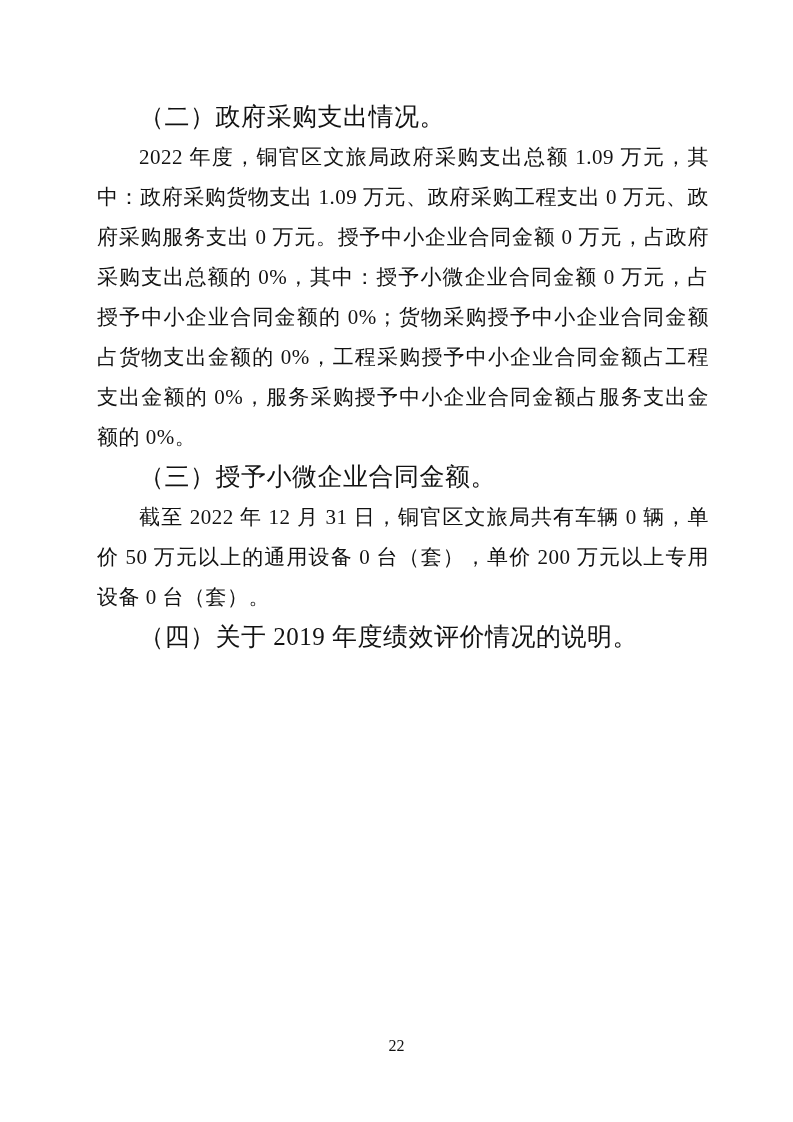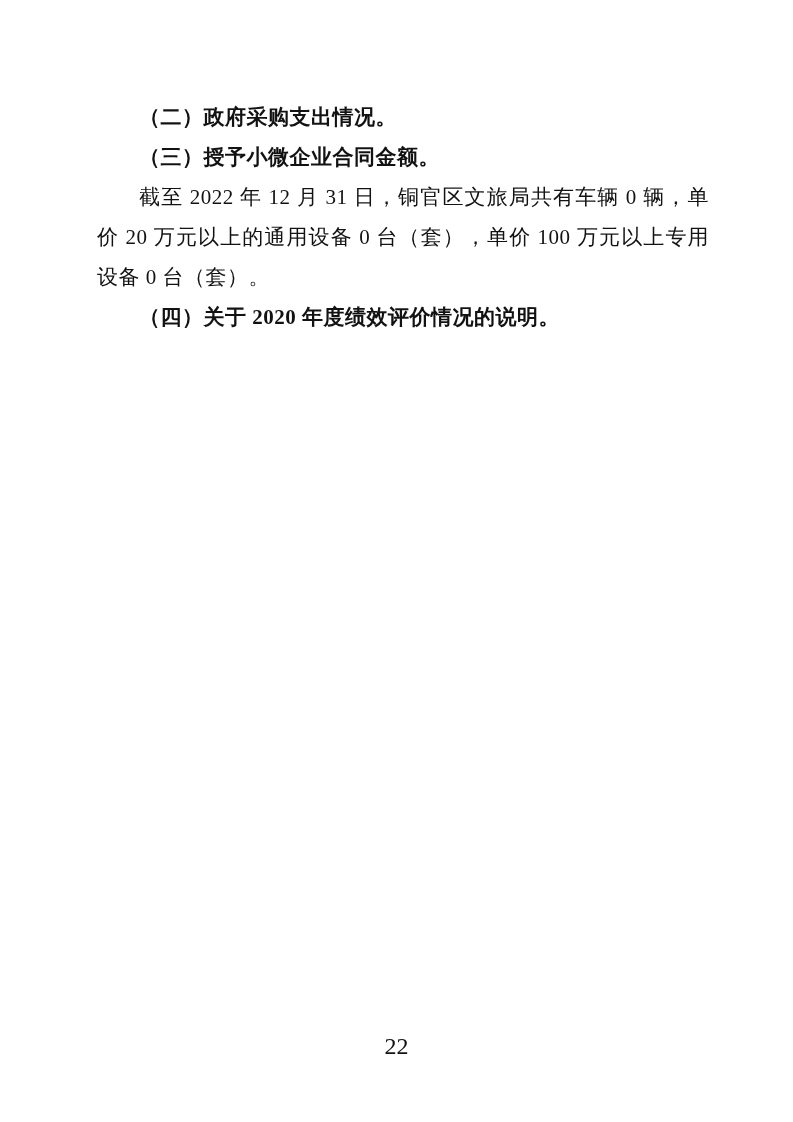--- a/index.html
+++ b/index.html
@@ -25,52 +25,53 @@
     line-height: 40px;
     text-align: justify;
     letter-spacing: 0.5px;
   }
   .block {
     margin: 0;
     padding: 0;
     text-indent: 42px;
   }
   .heading {
-    font-weight: bold;
-    font-size: 21px;
+    font-weight: normal;
+    font-size: 25px;
     line-height: 40px;
   }
   .page-footer {
     position: absolute;
     left: 0;
     top: 1033px;
     width: 793px;
     text-align: center;
   }
   .page-number {
-    font-size: 24px;
+    font-size: 16px;
     line-height: 26px;
     color: #121212;
   }
 </style>
 </head>
 <body>
 
 <div class="page">
 
   <main class="content">
 
     <h2 class="block heading">（二）政府采购支出情况。</h2>
 
+    <p class="block paragraph">2022 年度，铜官区文旅局政府采购支出总额 1.09 万元，其中：政府采购货物支出 1.09 万元、政府采购工程支出 0 万元、政府采购服务支出 0 万元。授予中小企业合同金额 0 万元，占政府采购支出总额的 0%，其中：授予小微企业合同金额 0 万元，占授予中小企业合同金额的 0%；货物采购授予中小企业合同金额占货物支出金额的 0%，工程采购授予中小企业合同金额占工程支出金额的 0%，服务采购授予中小企业合同金额占服务支出金额的 0%。</p>
 
     <h2 class="block heading">（三）授予小微企业合同金额。</h2>
 
-    <p class="block paragraph">截至 2022 年 12 月 31 日，铜官区文旅局共有车辆 0 辆，单价 20 万元以上的通用设备 0 台（套），单价 100 万元以上专用设备 0 台（套）。</p>
+    <p class="block paragraph">截至 2022 年 12 月 31 日，铜官区文旅局共有车辆 0 辆，单价 50 万元以上的通用设备 0 台（套），单价 200 万元以上专用设备 0 台（套）。</p>
 
-    <h2 class="block heading">（四）关于 2020 年度绩效评价情况的说明。</h2>
+    <h2 class="block heading">（四）关于 2019 年度绩效评价情况的说明。</h2>
 
 
   </main>
 
   <footer class="page-footer">
     <span class="page-number">22</span>
   </footer>
 
 </div>
 

